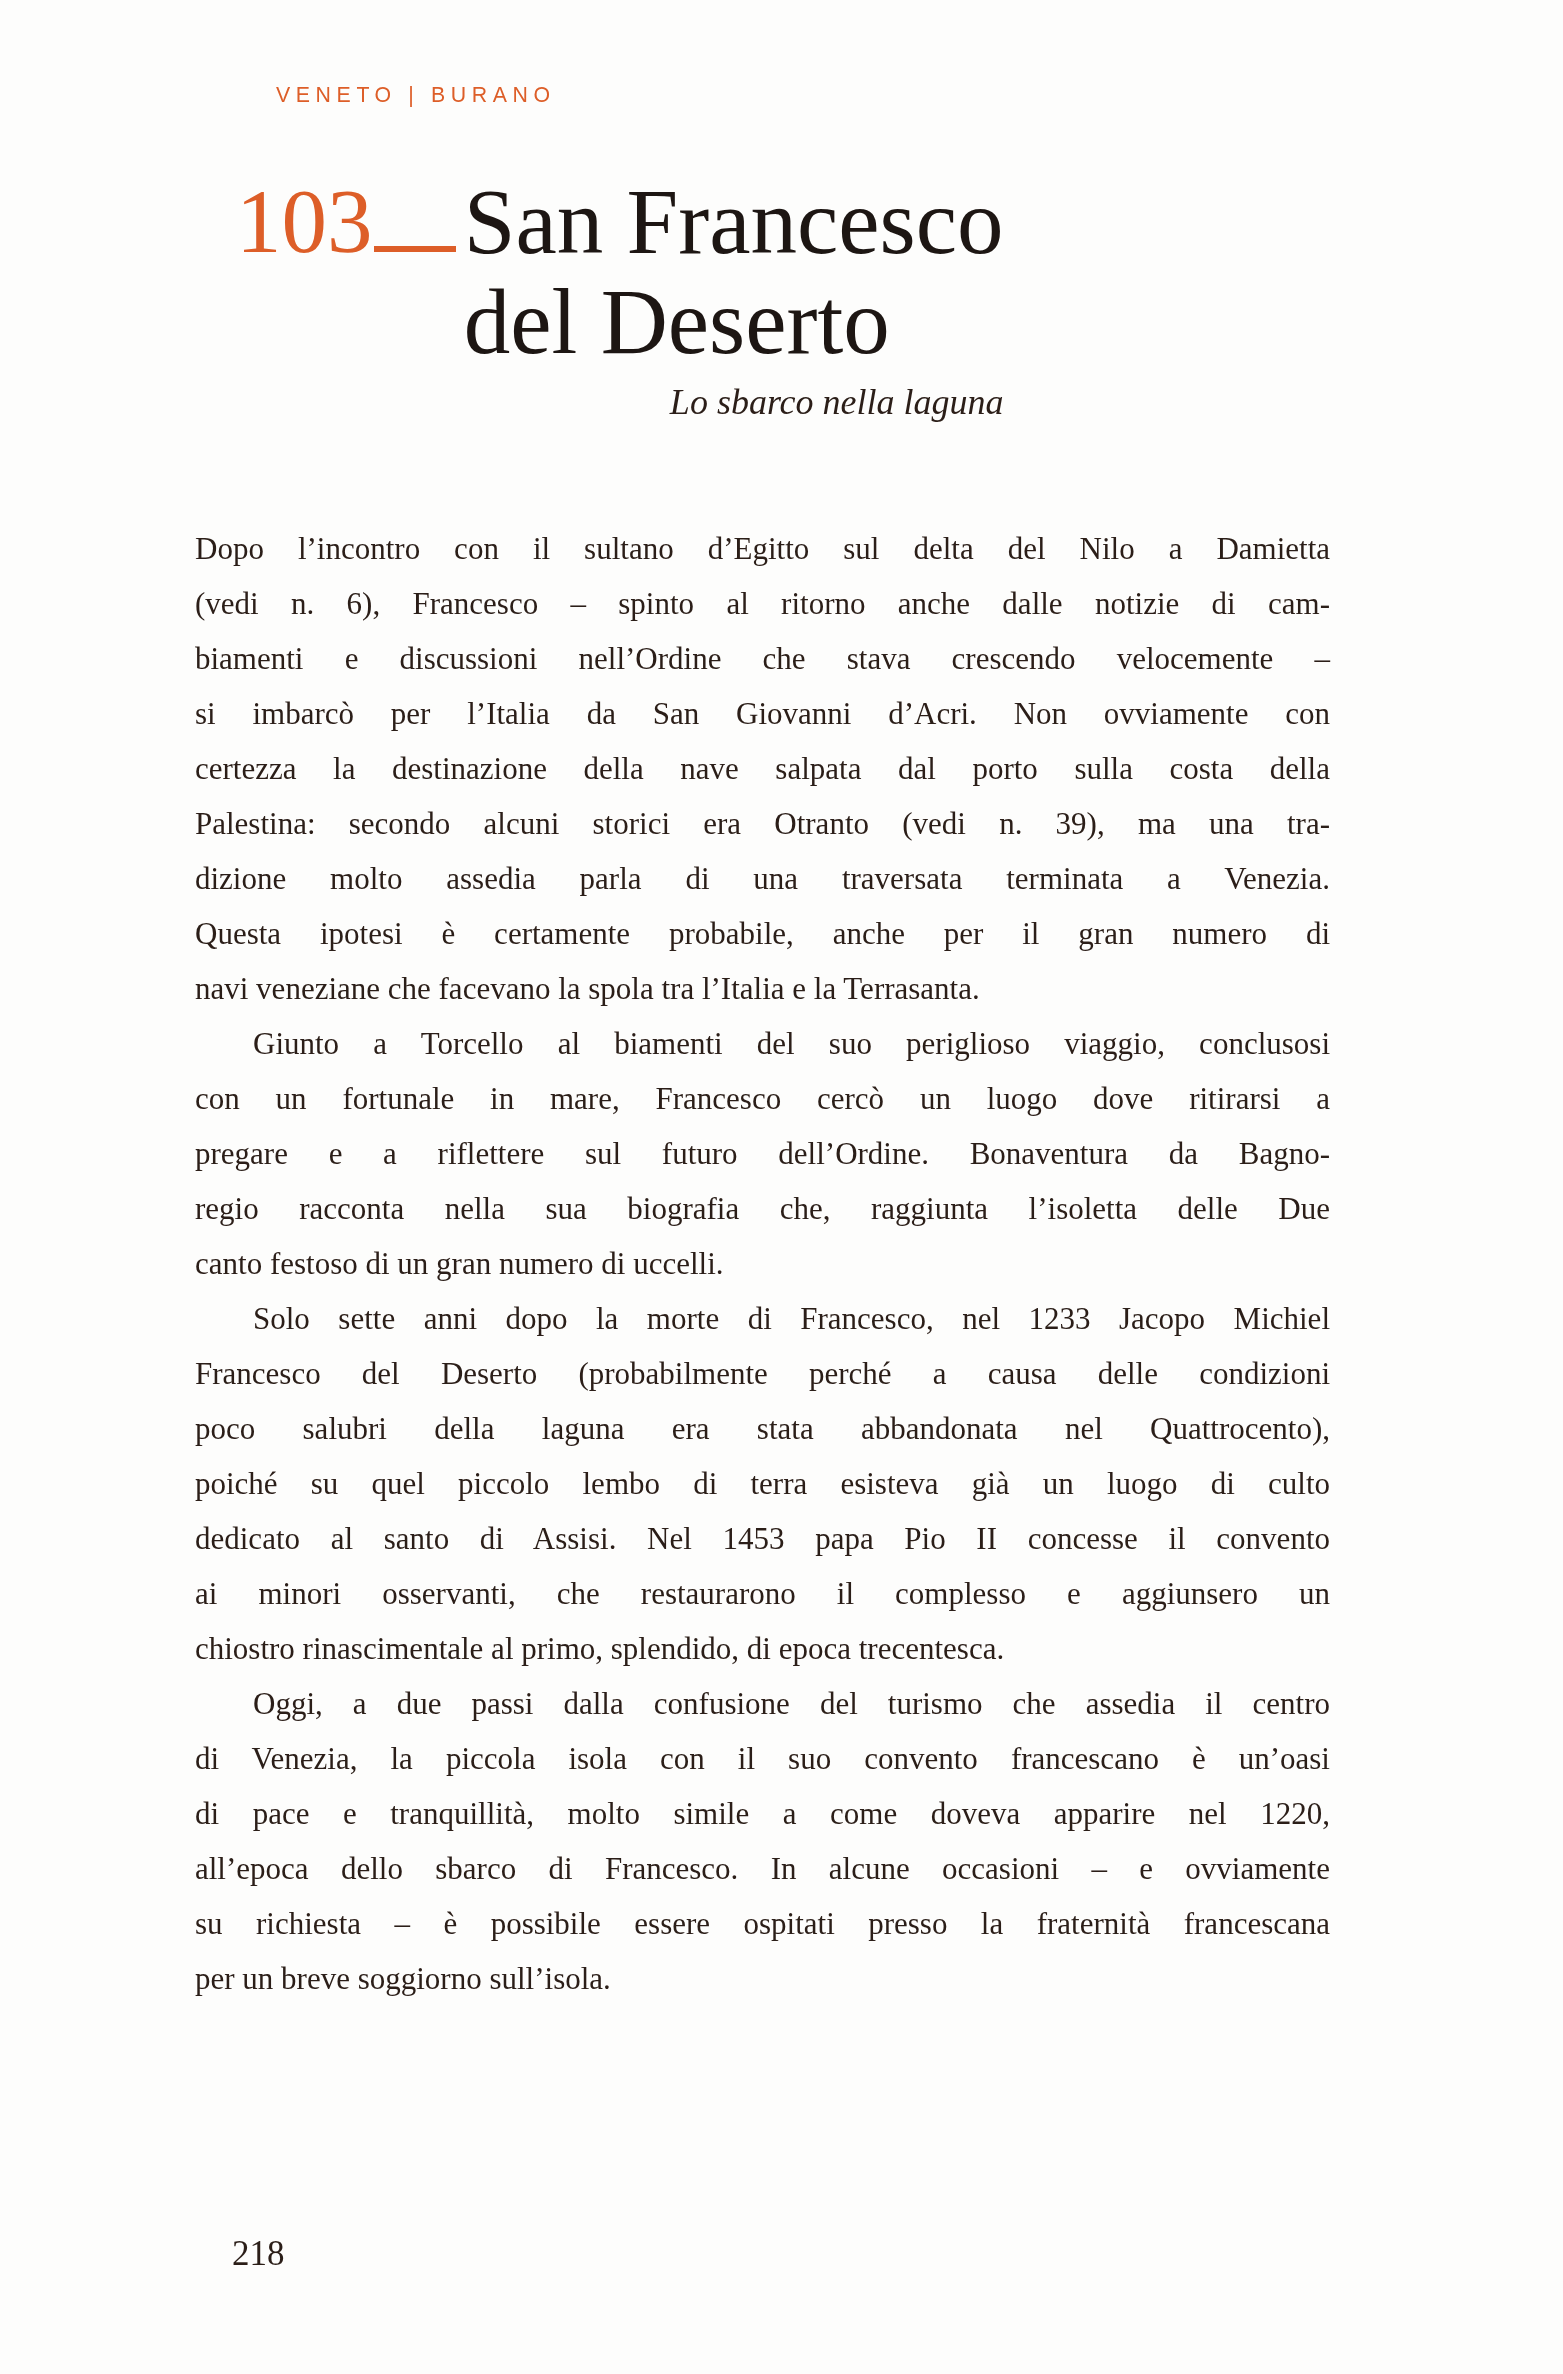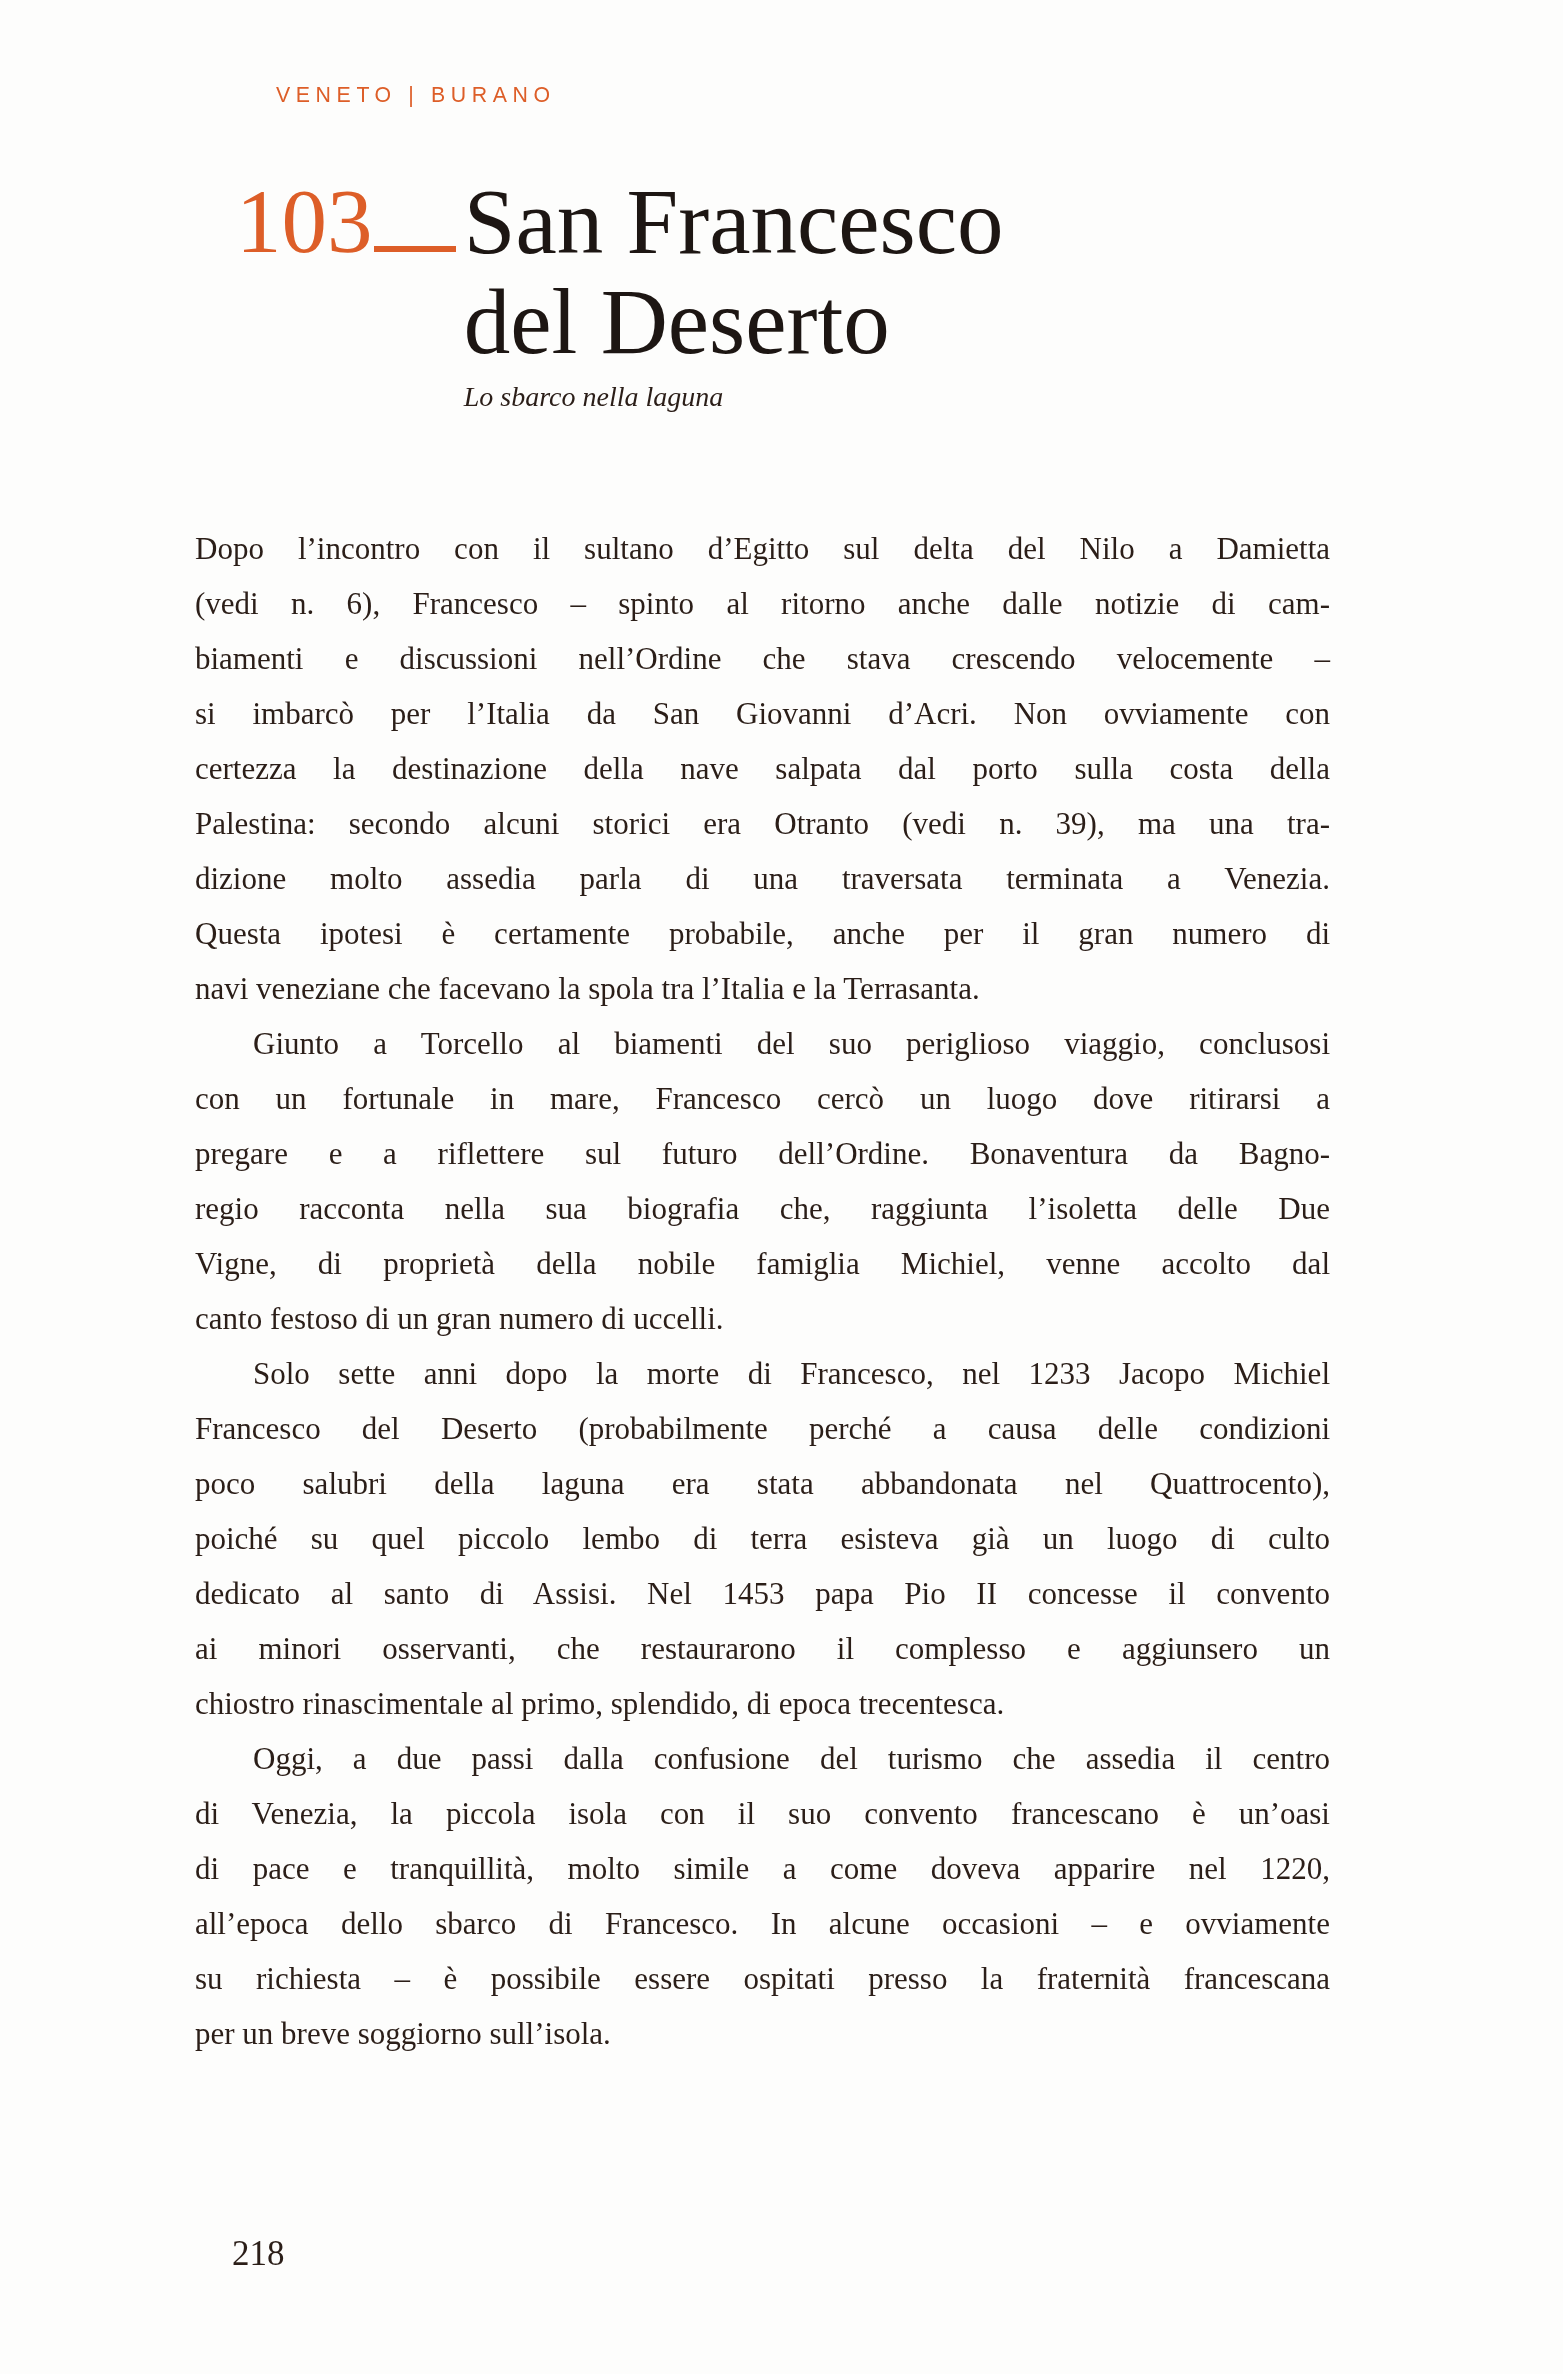--- a/index.html
+++ b/index.html
@@ -56,23 +56,24 @@
     font-family:"Liberation Serif",serif;
     font-size:93px;
     line-height:100px;
     color:var(--title-ink);
     white-space:nowrap;
   }
   .subtitle{
     margin-top:9.3px;
     font-family:"Liberation Serif",serif;
     font-style:italic;
-    font-size:28px;
+    font-size:36px;
     color:var(--ink);
     white-space:nowrap;
+    text-align:right;
   }
   .body{
     position:absolute;
     left:195px; top:521px;
     width:1135px;
     font-family:"Liberation Serif",serif;
     font-size:31px;
     line-height:55px;
     color:var(--ink);
   }
@@ -118,21 +119,20 @@
       <div class="line">si imbarcò per l’Italia da San Giovanni d’Acri. Non ovviamente con</div>
       <div class="line">certezza la destinazione della nave salpata dal porto sulla costa della</div>
       <div class="line">Palestina: secondo alcuni storici era Otranto (vedi n. 39), ma una tra-</div>
       <div class="line">dizione molto assedia parla di una traversata terminata a Venezia.</div>
       <div class="line">Questa ipotesi è certamente probabile, anche per il gran numero di</div>
       <div class="line last">navi veneziane che facevano la spola tra l’Italia e la Terrasanta.</div>
       <div class="line indent">Giunto a Torcello al biamenti del suo periglioso viaggio, conclusosi</div>
       <div class="line">con un fortunale in mare, Francesco cercò un luogo dove ritirarsi a</div>
       <div class="line">pregare e a riflettere sul futuro dell’Ordine. Bonaventura da Bagno-</div>
       <div class="line">regio racconta nella sua biografia che, raggiunta l’isoletta delle Due</div>
-      <div class="line">Vigne, di proprietà della nobile famiglia Michiel, venne accolto dal</div>
       <div class="line last">canto festoso di un gran numero di uccelli.</div>
       <div class="line indent">Solo sette anni dopo la morte di Francesco, nel 1233 Jacopo Michiel</div>
       <div class="line">Francesco del Deserto (probabilmente perché a causa delle condizioni</div>
       <div class="line">poco salubri della laguna era stata abbandonata nel Quattrocento),</div>
       <div class="line">poiché su quel piccolo lembo di terra esisteva già un luogo di culto</div>
       <div class="line">dedicato al santo di Assisi. Nel 1453 papa Pio II concesse il convento</div>
       <div class="line">ai minori osservanti, che restaurarono il complesso e aggiunsero un</div>
       <div class="line last">chiostro rinascimentale al primo, splendido, di epoca trecentesca.</div>
       <div class="line indent">Oggi, a due passi dalla confusione del turismo che assedia il centro</div>
       <div class="line">di Venezia, la piccola isola con il suo convento francescano è un’oasi</div>

